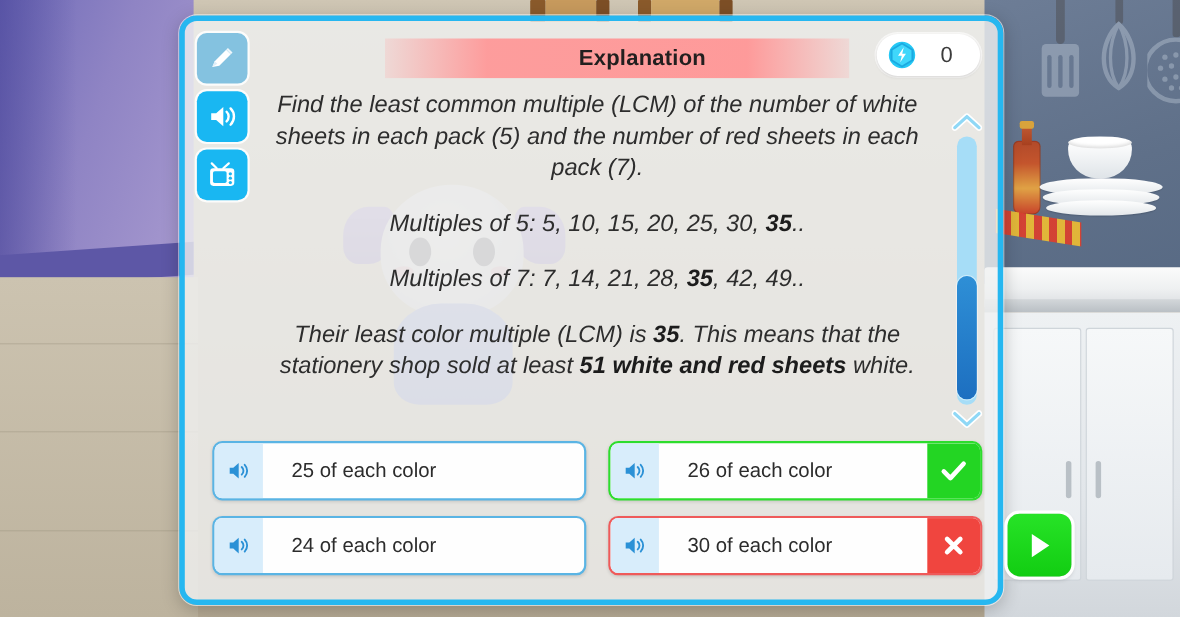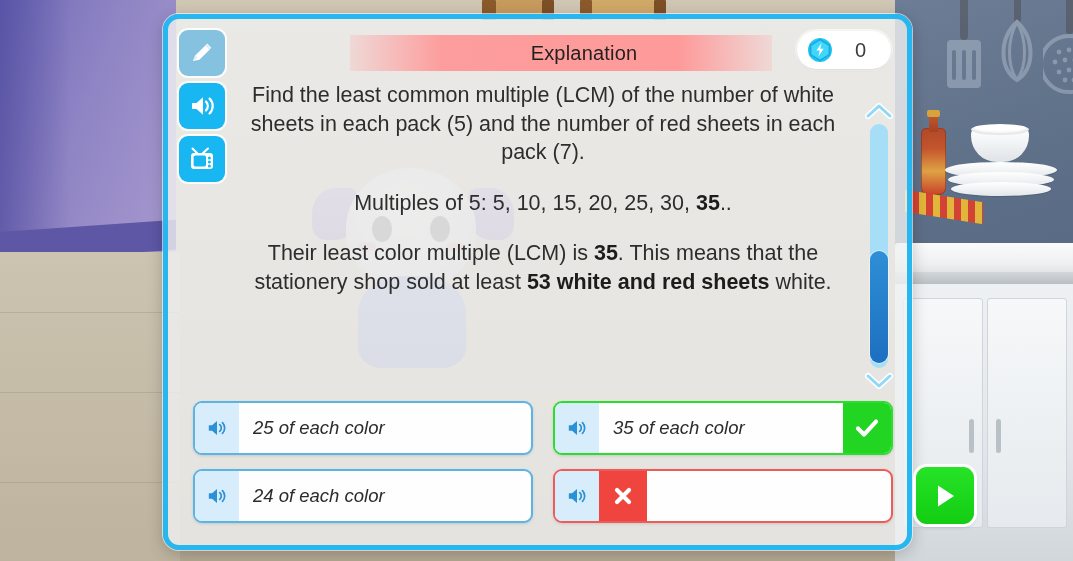--- a/index.html
+++ b/index.html
@@ -188,21 +188,21 @@
     position: absolute; left: 182px; top: 16px; width: 422px; height: 36px;
     background: linear-gradient(90deg,
       rgba(255,170,170,.25) 0%,
       rgba(255,150,150,.92) 22%,
       rgba(255,150,150,.95) 78%,
       rgba(255,170,170,.25) 100%);
     display: flex; align-items: center; justify-content: center;
     z-index: 5;
   }
   .title-text {
-    font-size: 20px; font-weight: normal; color: #221f1f;
+    font-size: 20px; font-weight: bold; color: #221f1f;
     letter-spacing: .2px;
     margin-left: 46px;
   }
 
   
   .gem-counter {
     position: absolute; right: 16px; top: 12px;
     width: 94px; height: 38px;
     background: #ffffff; border-radius: 19px;
     box-shadow: 0 1px 3px rgba(0,0,0,.16), 0 0 0 2px rgba(255,255,255,.7);
@@ -211,21 +211,21 @@
   }
   .gem-icon { width: 26px; height: 26px; flex: 0 0 26px; }
   .gem-count {
     font-size: 20px; color: #3c3c3c; font-weight: normal;
     flex: 1; text-align: center;
   }
 
   
   .explain {
     position: absolute; left: 70px; top: 62px; width: 610px;
-    text-align: center; z-index: 4;
+    text-align: center; z-index: 4; font-style: italic;
   }
   .para {
     font-size: 21.5px; line-height: 28.5px; color: #2d2d2d;
     margin-bottom: 22px;
   }
   .para:last-child { margin-bottom: 0; }
   .para b { font-weight: bold; color: #1c1c1c; }
 
   
   .scroller {
@@ -268,21 +268,21 @@
   .option.correct { border-color: #2ddd2d; }
   .option.wrong   { border-color: #ef5a5a; }
   .opt-audio {
     width: 44px; height: 100%;
     background: #d8edfb;
     display: flex; align-items: center; justify-content: center;
     flex: 0 0 44px; cursor: pointer;
   }
   .opt-label {
     font-size: 18.5px; color: #2c2c2c;
-    padding-left: 14px; flex: 1; font-style: italic;
+    padding-left: 26px; flex: 1;
   }
   .opt-badge {
     width: 48px; height: 100%;
     display: flex; align-items: center; justify-content: center;
     flex: 0 0 48px;
   }
   .opt-badge.ok { background: #23d523; }
   .opt-badge.no { background: #f0453f; }
 
   
@@ -451,21 +451,24 @@
     </div>
 
     <div class="explain">
       <p class="para">
         <span>Find the least common multiple (LCM) of the number of white sheets in each pack (5) and the number of red sheets in each pack (7).</span>
       </p>
       <p class="para">
         <span>Multiples of 5: 5, 10, 15, 20, 25, 30, </span><b>35</b><span>..</span>
       </p>
       <p class="para">
-        <span>Their least color multiple (LCM) is </span><b>35</b><span>. This means that the stationery shop sold at least </span><b>53 white and red sheets</b><span> white.</span>
+        <span>Multiples of 7: 7, 14, 21, 28, </span><b>35</b><span>, 42, 49..</span>
+      </p>
+      <p class="para">
+        <span>Their least color multiple (LCM) is </span><b>35</b><span>. This means that the stationery shop sold at least </span><b>51 white and red sheets</b><span> white.</span>
       </p>
     </div>
 
     <div class="scroller">
       <span class="chev">
         <svg width="28" height="20" viewBox="0 0 28 20">
           <path d="M3 15 L14 5 L25 15" fill="none" stroke="#ffffff" stroke-width="6" stroke-linecap="round" stroke-linejoin="round"></path>
           <path d="M3 15 L14 5 L25 15" fill="none" stroke="#8fd8f6" stroke-width="3" stroke-linecap="round" stroke-linejoin="round"></path>
         </svg>
       </span>
@@ -494,21 +497,21 @@
       </div>
 
       <div class="option correct">
         <span class="opt-audio">
           <svg width="22" height="20" viewBox="0 0 24 22">
             <path d="M3 8 h3.6 L12 3.2 v15.6 L6.6 14 H3 Z" fill="#2b91d6"></path>
             <path d="M15 7.2 a5 5 0 0 1 0 7.6" fill="none" stroke="#2b91d6" stroke-width="1.9" stroke-linecap="round"></path>
             <path d="M18 5 a8.6 8.6 0 0 1 0 12" fill="none" stroke="#2b91d6" stroke-width="1.9" stroke-linecap="round"></path>
           </svg>
         </span>
-        <span class="opt-label">35 of each color</span>
+        <span class="opt-label">26 of each color</span>
         <span class="opt-badge ok">
           <svg width="26" height="24" viewBox="0 0 26 24">
             <path d="M4 12.6 L10 18.6 L22 5.6" fill="none" stroke="#ffffff" stroke-width="4.2" stroke-linecap="round" stroke-linejoin="round"></path>
           </svg>
         </span>
       </div>
 
       <div class="option">
         <span class="opt-audio">
           <svg width="22" height="20" viewBox="0 0 24 22">
@@ -521,20 +524,21 @@
       </div>
 
       <div class="option wrong">
         <span class="opt-audio">
           <svg width="22" height="20" viewBox="0 0 24 22">
             <path d="M3 8 h3.6 L12 3.2 v15.6 L6.6 14 H3 Z" fill="#2b91d6"></path>
             <path d="M15 7.2 a5 5 0 0 1 0 7.6" fill="none" stroke="#2b91d6" stroke-width="1.9" stroke-linecap="round"></path>
             <path d="M18 5 a8.6 8.6 0 0 1 0 12" fill="none" stroke="#2b91d6" stroke-width="1.9" stroke-linecap="round"></path>
           </svg>
         </span>
+        <span class="opt-label">30 of each color</span>
         <span class="opt-badge no">
           <svg width="24" height="24" viewBox="0 0 24 24">
             <path d="M6 6 L18 18 M18 6 L6 18" fill="none" stroke="#ffffff" stroke-width="4.2" stroke-linecap="round"></path>
           </svg>
         </span>
       </div>
 
     </div>
   </div>
 

